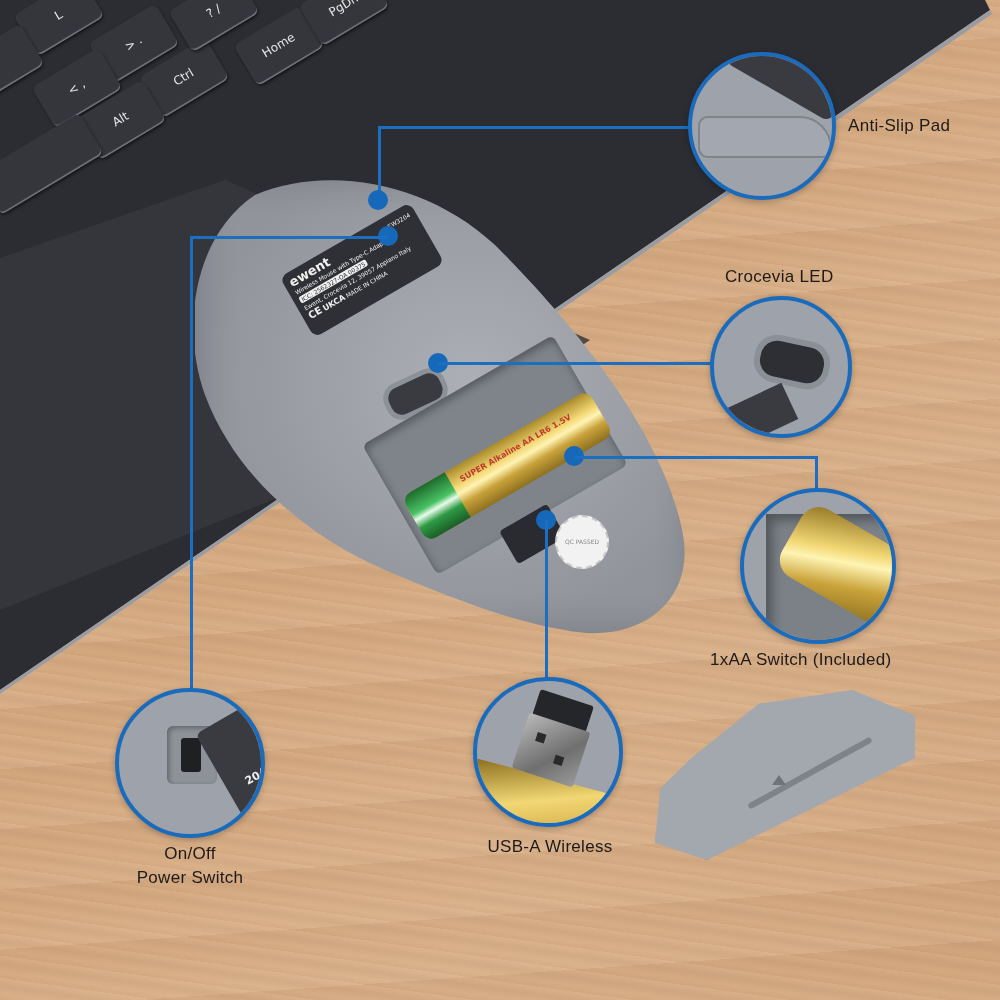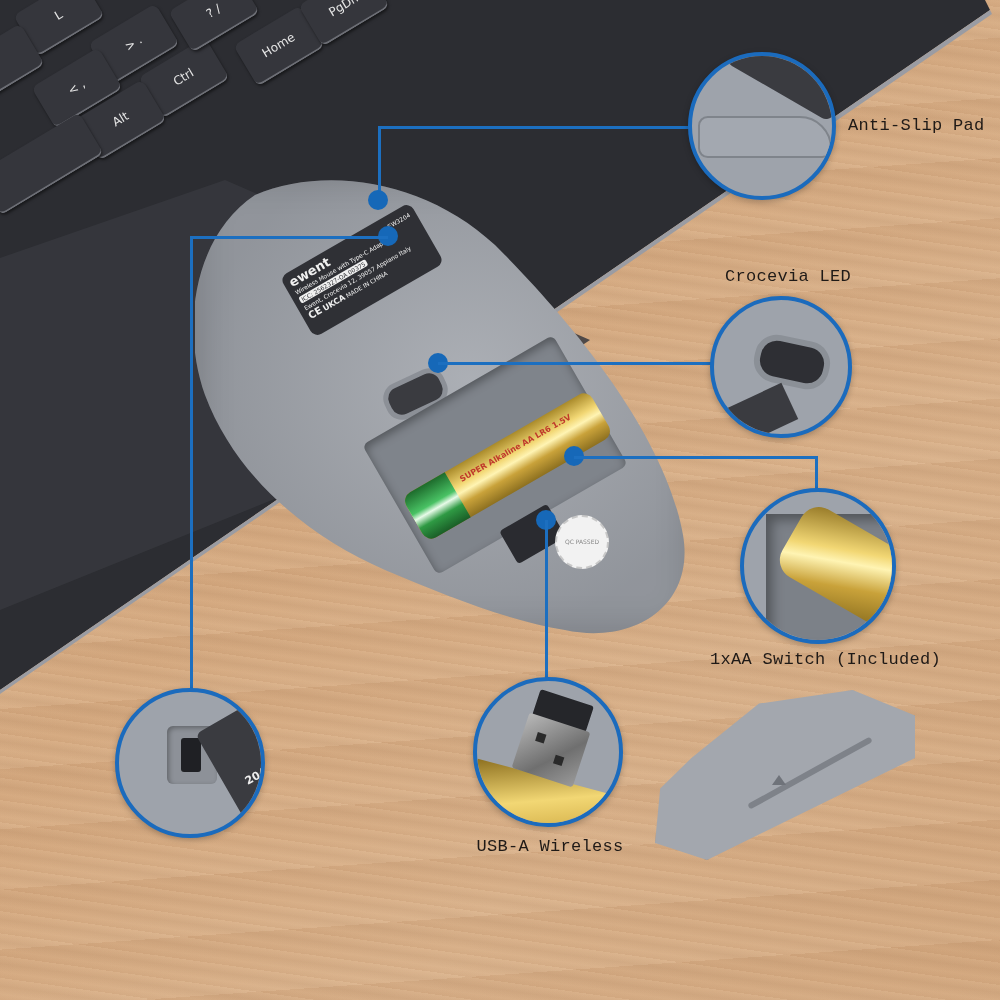--- a/index.html
+++ b/index.html
@@ -114,21 +114,21 @@
     .line { position: absolute; background: #1c6fc0; }
     .dot { position: absolute; width: 20px; height: 20px; border-radius: 50%; background: #1668b8; }
     .bubble {
       position: absolute; border-radius: 50%;
       border: 4px solid #1b6bbd; box-sizing: border-box; overflow: hidden;
       background: #9ea3ab;
       box-shadow: 0 2px 6px rgba(0,0,0,0.25);
     }
     .caption {
       position: absolute; color: #1f1a17; font-size: 17px; letter-spacing: 0.3px;
-      font-family: Liberation Mono, monospace; text-align: center; line-height: 24px;
+      font-family: Liberation Sans, sans-serif; text-align: center; line-height: 24px;
     }
     .caption-left { text-align: left; }
     
     .b-pad-dark {
       position: absolute; left: 40px; top: -20px; width: 120px; height: 60px;
       background: #3a3b40; transform: rotate(30deg); border-radius: 8px;
     }
     .b-pad-shape {
       position: absolute; left: 6px; top: 60px; width: 130px; height: 38px;
       border: 2px solid #7f848b; border-radius: 12px 40px 12px 12px;
@@ -245,20 +245,22 @@
 <div class="line" style="left:190px; top:236px; width:198px; height:3px;"></div>
 <div class="line" style="left:190px; top:236px; width:3px; height:456px;"></div>
 <div class="bubble" style="left:115px; top:688px; width:150px; height:150px;">
   <div class="b-switch-well"></div>
   <div class="b-switch"></div>
   <div class="b-switch-label">
     <span style="position:absolute;left:20px;top:60px;">204</span>
   </div>
 </div>
 <div class="caption" style="left:100px; top:842px; width:180px;">
+  <div>On/Off</div>
+  <div>Power Switch</div>
 </div>
 
 <div class="dot" style="left:428px; top:353px;"></div>
 <div class="line" style="left:438px; top:362px; width:275px; height:3px;"></div>
 <div class="bubble" style="left:710px; top:296px; width:142px; height:142px;">
   <div class="b-led-oval"></div>
   <div class="b-led-dark"></div>
 </div>
 <div class="caption caption-left" style="left:725px; top:265px;">Crocevia LED</div>
 

